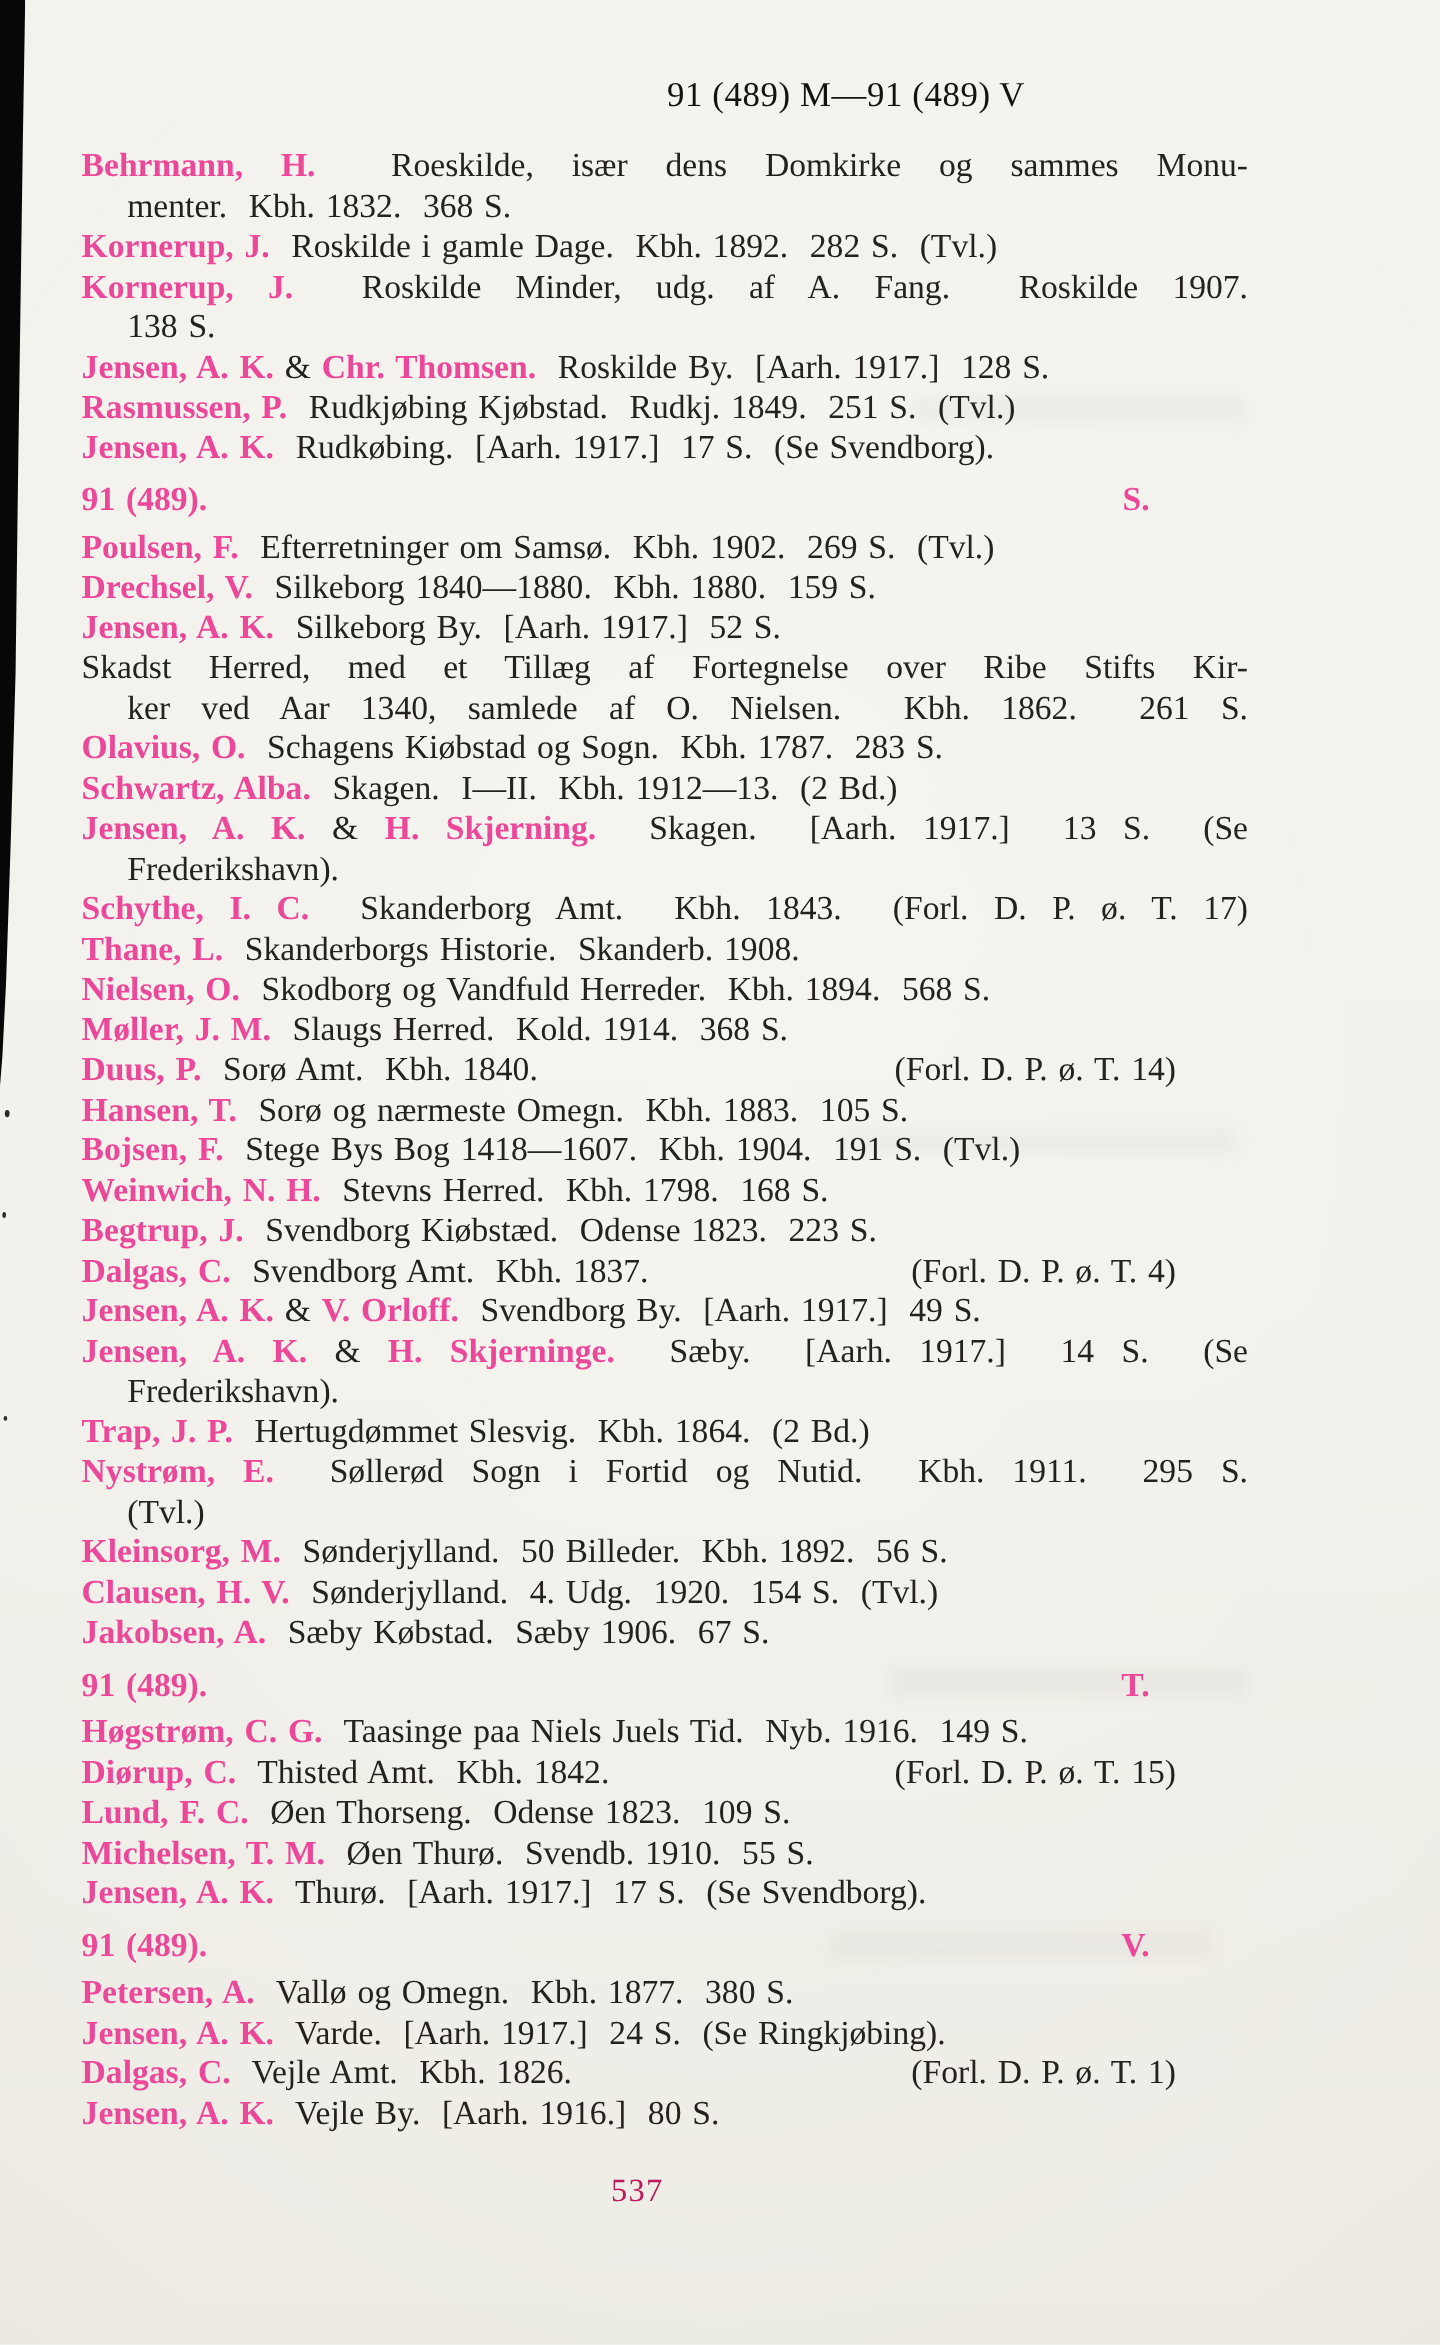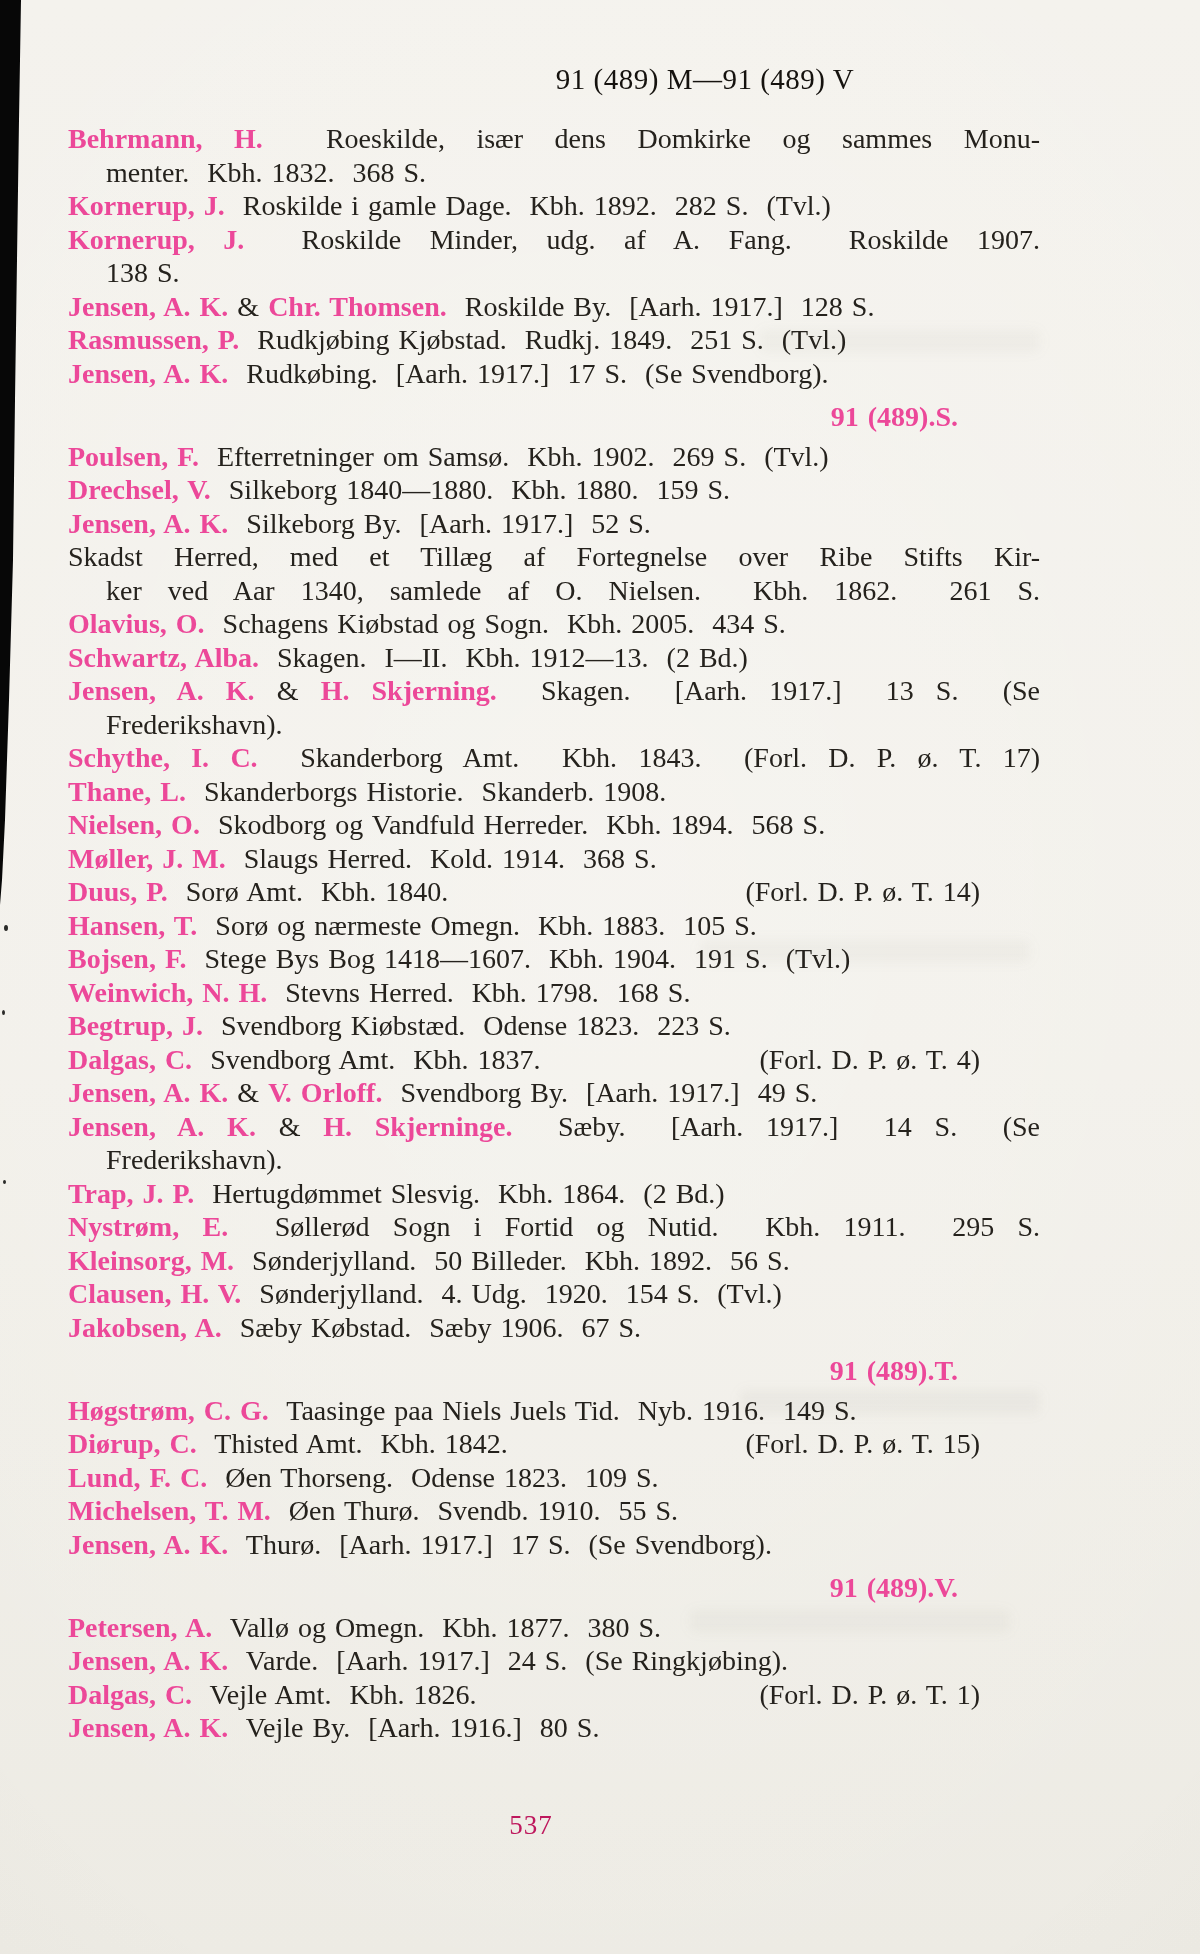--- a/index.html
+++ b/index.html
@@ -21,21 +21,21 @@
   .text-block{position:absolute;left:68px;top:122px;width:972px;}
   .line{
     font-size:28px;line-height:33.5px;white-space:pre-wrap;word-spacing:2px;
     color:#25221d;
   }
   .line .b{font-weight:700;color:#ec4899;}
   .indent{padding-left:38px;}
   .justify{text-align:justify;text-align-last:justify;}
   .split{display:flex;justify-content:space-between;gap:36px;}
   .split .right-note{margin-right:60px;white-space:pre;}
-  .section{display:flex;justify-content:flex-end;font-weight:700;color:#15120e;
+  .section{display:flex;justify-content:space-between;font-weight:700;color:#15120e;
     margin-top:10px;margin-bottom:6px;}
   .section .right-note{margin-right:82px;}
   .page-number{
     position:absolute;top:1810px;left:531px;transform:translateX(-50%);
     font-size:27px;color:#be185d;letter-spacing:1px;
   }
   .artifact{position:absolute;pointer-events:none;border-radius:6px;}
 </style>
 </head>
 <body>
@@ -61,39 +61,40 @@
     <div class="line indent"><span><span class="r">138 S.</span></span></div>
     <div class="line"><span><span class="b">Jensen, A. K.</span><span class="r"> &amp; </span><span class="b">Chr. Thomsen.</span><span class="r">  Roskilde By.  [Aarh. 1917.]  128 S.</span></span></div>
     <div class="line"><span><span class="b">Rasmussen, P.</span><span class="r">  Rudkjøbing Kjøbstad.  Rudkj. 1849.  251 S.  (Tvl.)</span></span></div>
     <div class="line"><span><span class="b">Jensen, A. K.</span><span class="r">  Rudkøbing.  [Aarh. 1917.]  17 S.  (Se Svendborg).</span></span></div>
     <div class="line section"><span><span class="b">91 (489).</span></span><span class="right-note b">S.</span></div>
     <div class="line"><span><span class="b">Poulsen, F.</span><span class="r">  Efterretninger om Samsø.  Kbh. 1902.  269 S.  (Tvl.)</span></span></div>
     <div class="line"><span><span class="b">Drechsel, V.</span><span class="r">  Silkeborg 1840—1880.  Kbh. 1880.  159 S.</span></span></div>
     <div class="line"><span><span class="b">Jensen, A. K.</span><span class="r">  Silkeborg By.  [Aarh. 1917.]  52 S.</span></span></div>
     <div class="line justify"><span><span class="r">Skadst Herred, med et Tillæg af Fortegnelse over Ribe Stifts Kir-</span></span></div>
     <div class="line justify indent"><span><span class="r">ker ved Aar 1340, samlede af O. Nielsen.  Kbh. 1862.  261 S.</span></span></div>
-    <div class="line"><span><span class="b">Olavius, O.</span><span class="r">  Schagens Kiøbstad og Sogn.  Kbh. 2005.  434 S.</span></span></div>
+    <div class="line"><span><span class="b">Olavius, O.</span><span class="r">  Schagens Kiøbstad og Sogn.  Kbh. 1787.  283 S.</span></span></div>
     <div class="line"><span><span class="b">Schwartz, Alba.</span><span class="r">  Skagen.  I—II.  Kbh. 1912—13.  (2 Bd.)</span></span></div>
     <div class="line justify"><span><span class="b">Jensen, A. K.</span><span class="r"> &amp; </span><span class="b">H. Skjerning.</span><span class="r">  Skagen.  [Aarh. 1917.]  13 S.  (Se</span></span></div>
     <div class="line indent"><span><span class="r">Frederikshavn).</span></span></div>
     <div class="line justify"><span><span class="b">Schythe, I. C.</span><span class="r">  Skanderborg Amt.  Kbh. 1843.  (Forl. D. P. ø. T. 17)</span></span></div>
     <div class="line"><span><span class="b">Thane, L.</span><span class="r">  Skanderborgs Historie.  Skanderb. 1908.</span></span></div>
     <div class="line"><span><span class="b">Nielsen, O.</span><span class="r">  Skodborg og Vandfuld Herreder.  Kbh. 1894.  568 S.</span></span></div>
     <div class="line"><span><span class="b">Møller, J. M.</span><span class="r">  Slaugs Herred.  Kold. 1914.  368 S.</span></span></div>
     <div class="line split"><span><span class="b">Duus, P.</span><span class="r">  Sorø Amt.  Kbh. 1840.</span></span><span class="right-note">(Forl. D. P. ø. T. 14)</span></div>
     <div class="line"><span><span class="b">Hansen, T.</span><span class="r">  Sorø og nærmeste Omegn.  Kbh. 1883.  105 S.</span></span></div>
     <div class="line"><span><span class="b">Bojsen, F.</span><span class="r">  Stege Bys Bog 1418—1607.  Kbh. 1904.  191 S.  (Tvl.)</span></span></div>
     <div class="line"><span><span class="b">Weinwich, N. H.</span><span class="r">  Stevns Herred.  Kbh. 1798.  168 S.</span></span></div>
     <div class="line"><span><span class="b">Begtrup, J.</span><span class="r">  Svendborg Kiøbstæd.  Odense 1823.  223 S.</span></span></div>
     <div class="line split"><span><span class="b">Dalgas, C.</span><span class="r">  Svendborg Amt.  Kbh. 1837.</span></span><span class="right-note">(Forl. D. P. ø. T. 4)</span></div>
     <div class="line"><span><span class="b">Jensen, A. K.</span><span class="r"> &amp; </span><span class="b">V. Orloff.</span><span class="r">  Svendborg By.  [Aarh. 1917.]  49 S.</span></span></div>
     <div class="line justify"><span><span class="b">Jensen, A. K.</span><span class="r"> &amp; </span><span class="b">H. Skjerninge.</span><span class="r">  Sæby.  [Aarh. 1917.]  14 S.  (Se</span></span></div>
     <div class="line indent"><span><span class="r">Frederikshavn).</span></span></div>
     <div class="line"><span><span class="b">Trap, J. P.</span><span class="r">  Hertugdømmet Slesvig.  Kbh. 1864.  (2 Bd.)</span></span></div>
     <div class="line justify"><span><span class="b">Nystrøm, E.</span><span class="r">  Søllerød Sogn i Fortid og Nutid.  Kbh. 1911.  295 S.</span></span></div>
+    <div class="line indent"><span><span class="r">(Tvl.)</span></span></div>
     <div class="line"><span><span class="b">Kleinsorg, M.</span><span class="r">  Sønderjylland.  50 Billeder.  Kbh. 1892.  56 S.</span></span></div>
     <div class="line"><span><span class="b">Clausen, H. V.</span><span class="r">  Sønderjylland.  4. Udg.  1920.  154 S.  (Tvl.)</span></span></div>
     <div class="line"><span><span class="b">Jakobsen, A.</span><span class="r">  Sæby Købstad.  Sæby 1906.  67 S.</span></span></div>
     <div class="line section"><span><span class="b">91 (489).</span></span><span class="right-note b">T.</span></div>
     <div class="line"><span><span class="b">Høgstrøm, C. G.</span><span class="r">  Taasinge paa Niels Juels Tid.  Nyb. 1916.  149 S.</span></span></div>
     <div class="line split"><span><span class="b">Diørup, C.</span><span class="r">  Thisted Amt.  Kbh. 1842.</span></span><span class="right-note">(Forl. D. P. ø. T. 15)</span></div>
     <div class="line"><span><span class="b">Lund, F. C.</span><span class="r">  Øen Thorseng.  Odense 1823.  109 S.</span></span></div>
     <div class="line"><span><span class="b">Michelsen, T. M.</span><span class="r">  Øen Thurø.  Svendb. 1910.  55 S.</span></span></div>
     <div class="line"><span><span class="b">Jensen, A. K.</span><span class="r">  Thurø.  [Aarh. 1917.]  17 S.  (Se Svendborg).</span></span></div>
     <div class="line section"><span><span class="b">91 (489).</span></span><span class="right-note b">V.</span></div>

